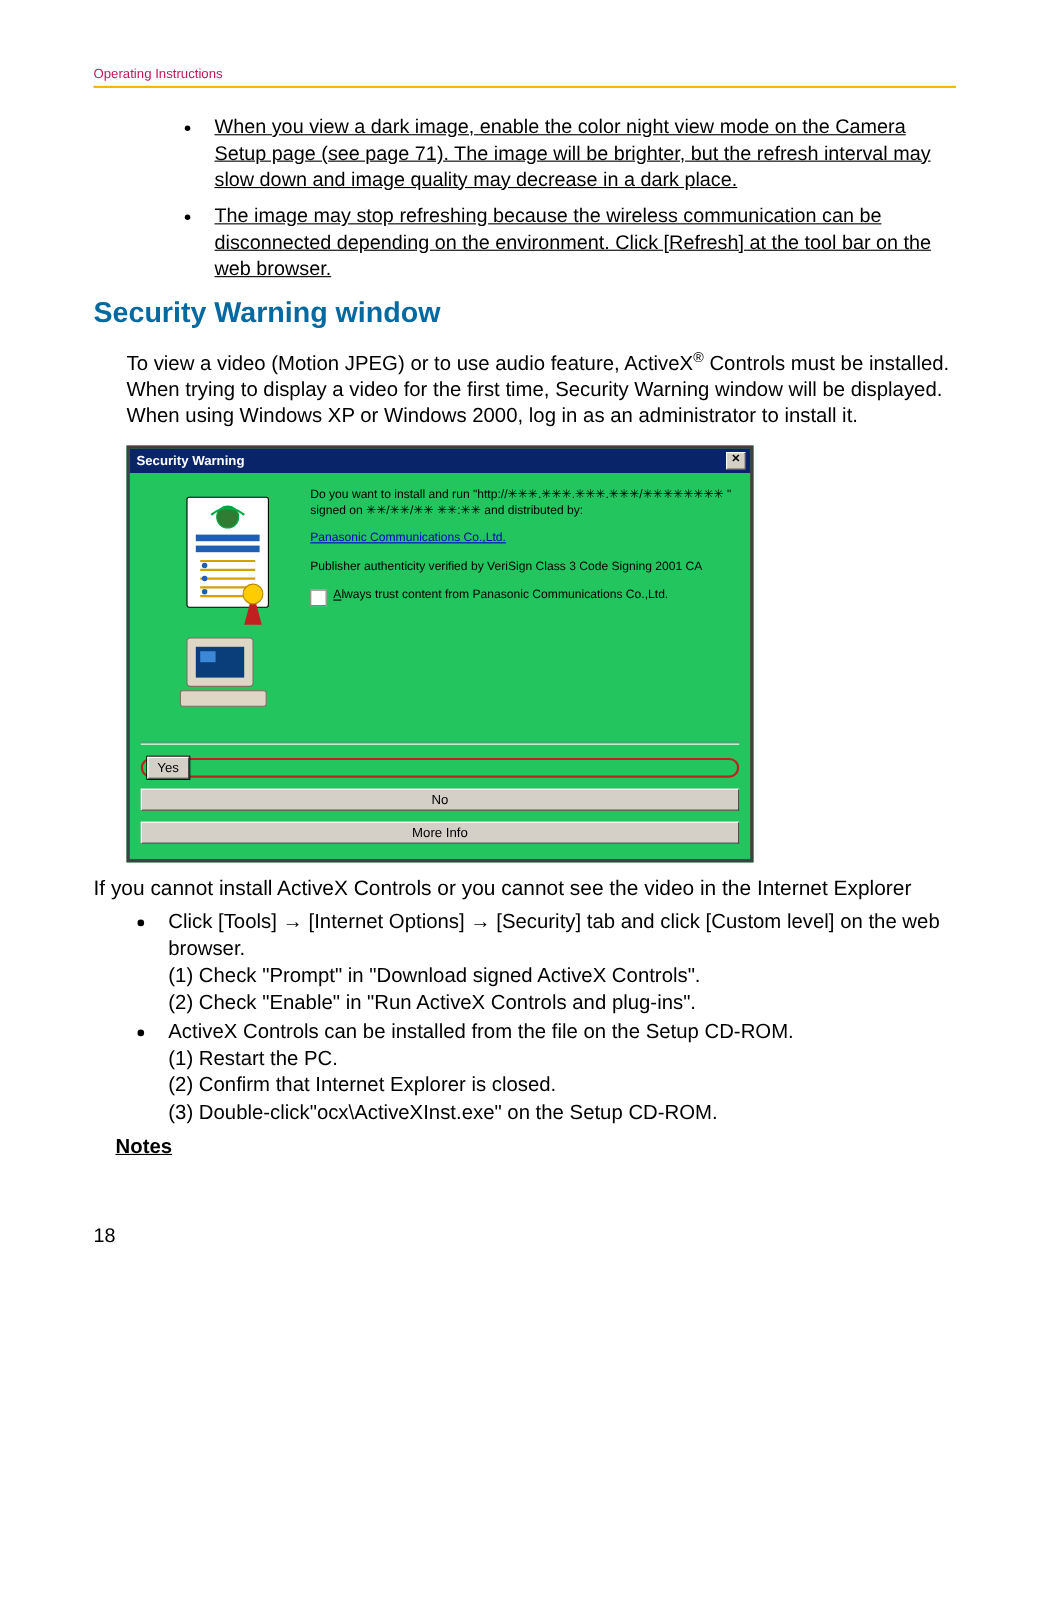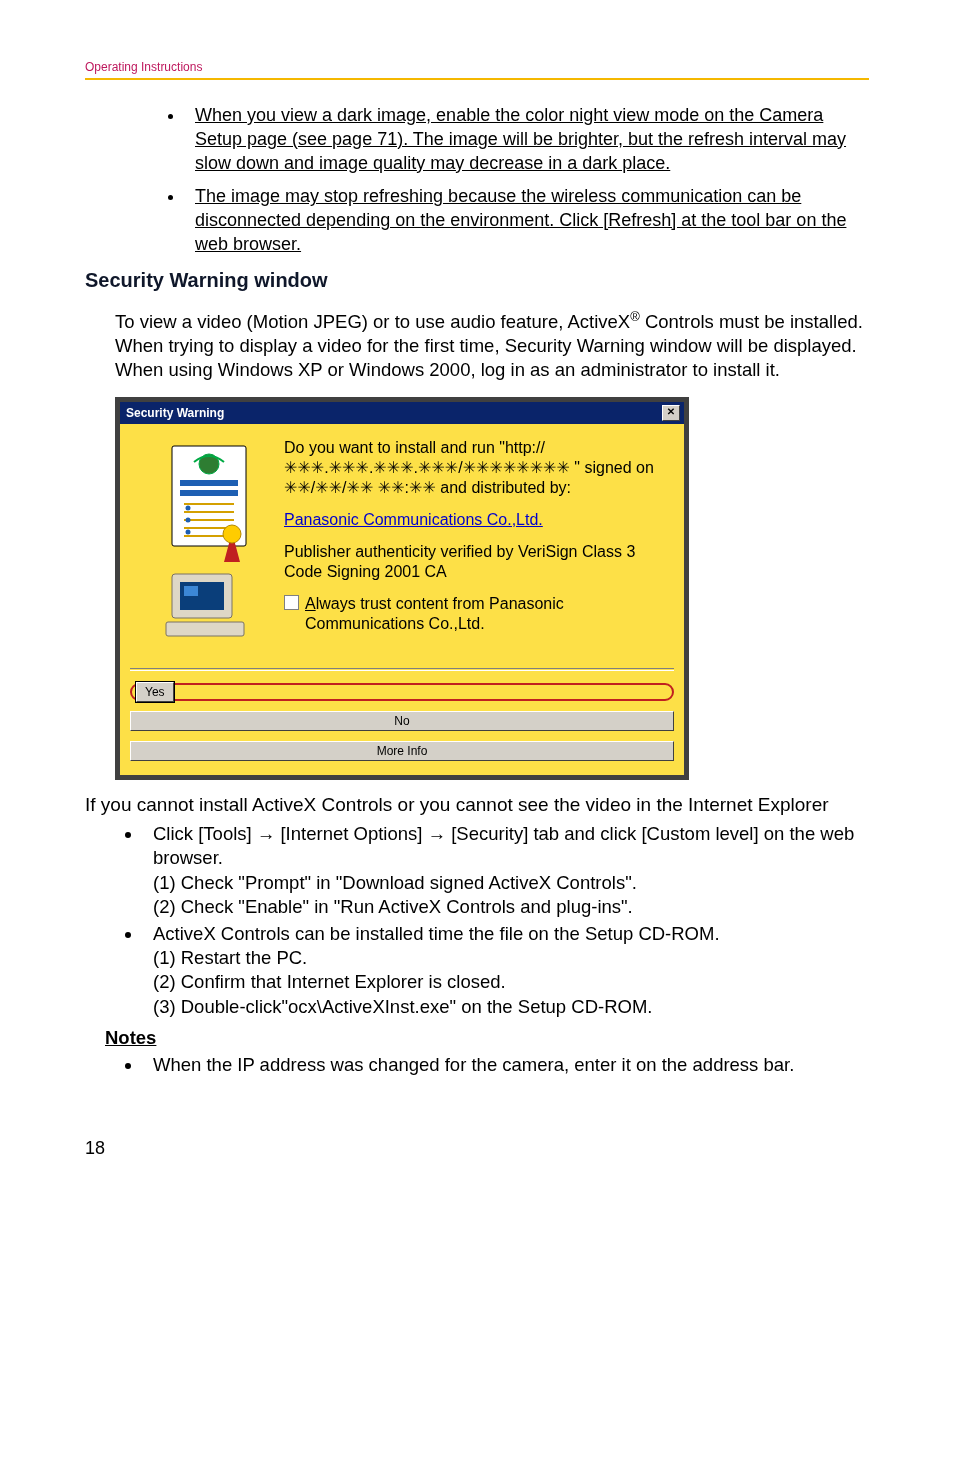--- a/index.html
+++ b/index.html
@@ -30,37 +30,37 @@
     margin: 0 0 12px 0;
   }
   ul.outer > li {
     font-size: 18px;
     line-height: 1.32;
     margin-bottom: 10px;
     padding-left: 10px;
     text-decoration: underline;
   }
   h2.section {
-    color: #0f172a;
-    font-size: 20px;
+    color: #0369a1;
+    font-size: 26px;
     font-weight: bold;
     margin: 8px 0 6px 0;
   }
   .para {
     font-size: 18.5px;
     line-height: 1.32;
     margin: 16px 0 14px 30px;
   }
   .dialog-wrap {
     margin: 6px 0 14px 30px;
   }
   .dialog {
     width: 564px;
-    border: 5px solid #404040;
-    background: #fde047;
+    border: 3px solid #404040;
+    background: #22c55e;
     font-family: Tahoma, Arial, sans-serif;
     font-size: 12px;
   }
   .titlebar {
     background: #0a246a;
     color: #fff;
     display: flex;
     align-items: center;
     justify-content: space-between;
     padding: 3px 4px 3px 6px;
@@ -86,21 +86,21 @@
   .dlg-icon-col {
     width: 150px;
     display: flex;
     justify-content: center;
     align-items: flex-start;
     padding-top: 6px;
   }
   .dlg-text-col {
     flex: 1;
     color: #000;
-    font-size: 16px;
+    font-size: 11px;
     line-height: 1.25;
   }
   .dlg-text-col p { margin: 0 0 12px 0; }
   .dlg-link { color: #0000cc; text-decoration: underline; }
   .dlg-checkrow { display: flex; align-items: flex-start; gap: 6px; margin-top: 12px; }
   .dlg-checkbox {
     width: 13px; height: 13px; border: 1px solid #808080;
     background: #fff; display: inline-block; flex: 0 0 auto; margin-top: 1px;
   }
   .dlg-sep {
@@ -257,26 +257,23 @@
     <li>
       <span>Click [Tools]</span>
       <span class="arrow">→</span>
       <span>[Internet Options]</span>
       <span class="arrow">→</span>
       <span>[Security] tab and click [Custom level] on the web browser.</span>
       <div>(1) Check "Prompt" in "Download signed ActiveX Controls".</div>
       <div>(2) Check "Enable" in "Run ActiveX Controls and plug-ins".</div>
     </li>
     <li>
-      <span>ActiveX Controls can be installed time the file on the Setup CD-ROM.</span>
+      <span>ActiveX Controls can be installed from the file on the Setup CD-ROM.</span>
       <div>(1) Restart the PC.</div>
       <div>(2) Confirm that Internet Explorer is closed.</div>
       <div>(3) Double-click"ocx\ActiveXInst.exe" on the Setup CD-ROM.</div>
     </li>
   </ul>
 
   <div class="notes-label">Notes</div>
-  <ul class="notes">
-    <li>When the IP address was changed for the camera, enter it on the address bar.</li>
-  </ul>
 
   <div class="pgnum">18</div>
 </div>
 
 </body></html>

